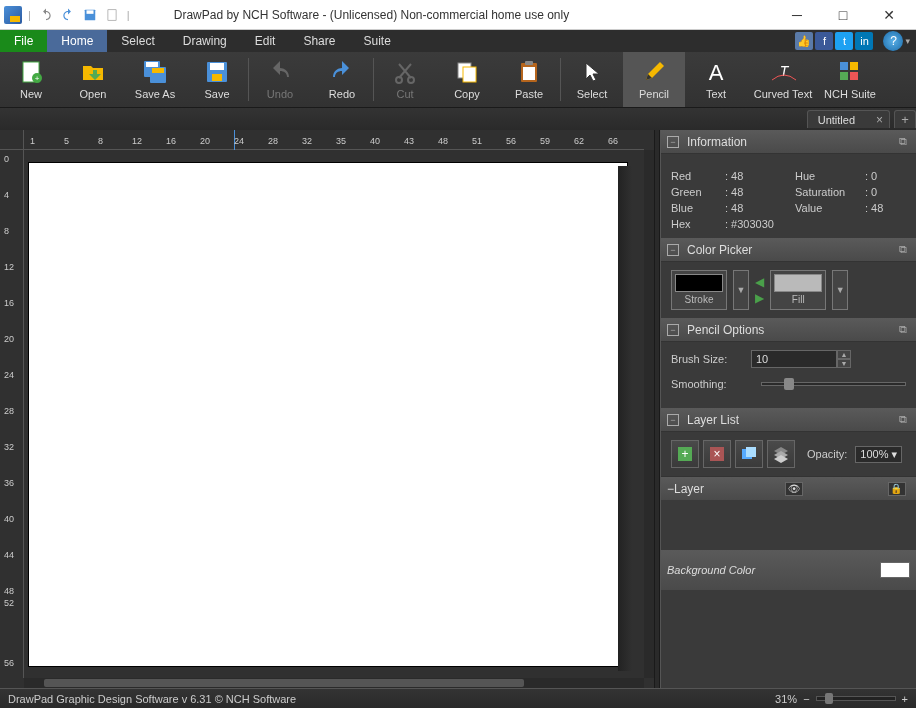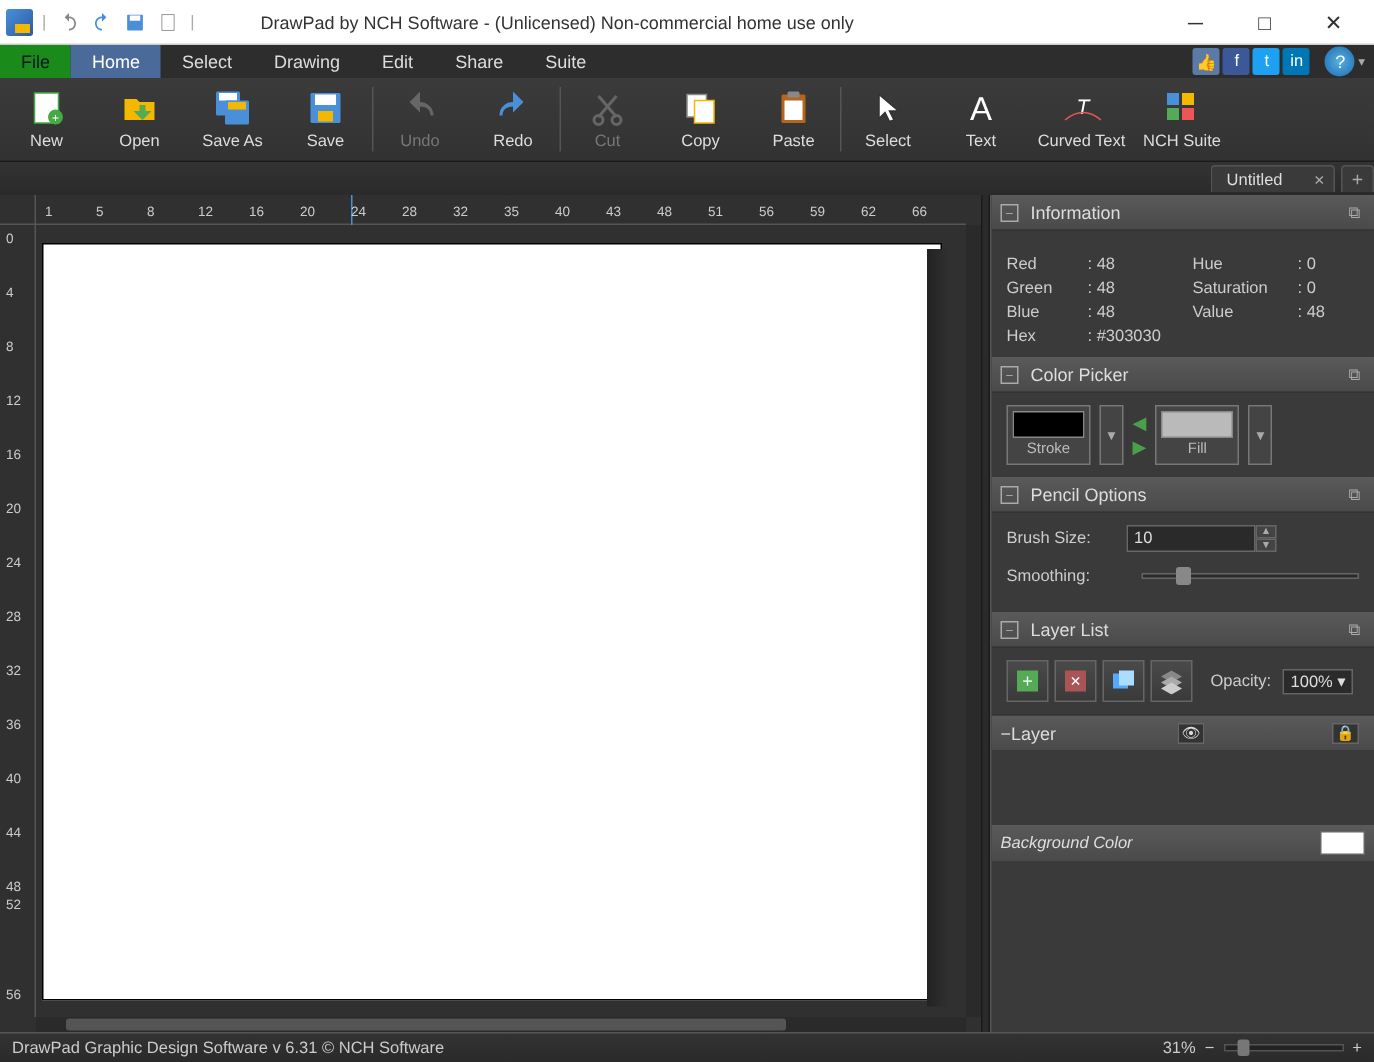--- a/index.html
+++ b/index.html
@@ -12,21 +12,21 @@
 .app-icon::after { content:''; position:absolute; width:10px; height:6px; background:#f5b800; bottom:2px; right:2px; }
 .qat-sep { color: #aaa; margin: 0 2px; font-size: 11px; }
 .qat-icon { width: 18px; height: 18px; display: flex; align-items: center; justify-content: center; cursor: pointer; }
 .title-text { font-size: 12px; color: #333; margin-left: 6px; padding-left: 32px; }
 .titlebar-right { margin-left: auto; display: flex; }
 .win-btn { width: 46px; height: 30px; display: flex; align-items: center; justify-content: center; font-size: 14px; cursor: pointer; color:#333; }
 
 
 .menubar { height: 22px; background: #2d2d2d; display: flex; align-items: stretch; }
 .menu-item { padding: 0 14px; font-size: 12px; color: #ddd; display: flex; align-items: center; cursor: pointer; }
-.menu-item.file { background: #1a8a1a; color: #0f172a; }
+.menu-item.file { background: #1a8a1a; color: #ffffff; }
 .menu-item.active { background: #4a6a9a; color:#fff; }
 .menubar-right { margin-left: auto; display: flex; align-items: center; gap: 2px; padding-right: 6px; }
 .soc-icon { width: 18px; height: 18px; display:flex; align-items:center; justify-content:center; font-size:11px; color:#fff; border-radius:2px; cursor:pointer; }
 .help-icon { width:20px; height:20px; background:radial-gradient(circle,#5ab0e8,#1a6aa8); border-radius:50%; color:#fff; font-size:12px; display:flex; align-items:center; justify-content:center; }
 
 
 .ribbon { height: 56px; background: linear-gradient(#3b3b3b,#323232); display: flex; align-items: stretch; border-bottom: 1px solid #1a1a1a; }
 .ribbon-btn { width: 62px; display: flex; flex-direction: column; align-items: center; justify-content: center; gap: 3px; cursor: pointer; }
 .ribbon-btn .ri { width: 26px; height: 26px; display:flex; align-items:center; justify-content:center; }
 .ribbon-btn .rl { font-size: 11px; color: #ddd; }
@@ -83,21 +83,21 @@
 .slider-thumb { position:absolute; width:10px; height:12px; background:#888; top:-5px; left:22px; border-radius:2px; }
 
 .layer-btns { display:flex; align-items:center; gap:4px; }
 .layer-btn { width:28px; height:28px; background:linear-gradient(#4a4a4a,#3a3a3a); border:1px solid #666; display:flex; align-items:center; justify-content:center; cursor:pointer; }
 .opacity-lbl { margin-left:8px; font-size:11px; color:#ccc; }
 .opacity-val { margin-left:4px; font-size:11px; color:#ddd; background:#2a2a2a; padding:1px 4px; border:1px solid #666; }
 
 .layer-ind { height:24px; background:linear-gradient(#5a5a5a,#4a4a4a); display:flex; align-items:center; padding:0 6px; font-size:12px; color:#ddd; border-top:1px solid #333; }
 .layer-ind .eye { margin-left:auto; width:18px; height:14px; background:#333; border:1px solid #666; margin-right:4px; display:flex; align-items:center; justify-content:center; font-size:10px; }
 .layer-area { height:50px; background:#3a3a3a; }
-.bg-color-row { height:24px; background:linear-gradient(#5a5a5a,#4a4a4a); display:flex; align-items:center; padding:0 6px; font-size:11px; color:#ddd; font-style:italic; }
+.bg-color-row { height:40px; background:linear-gradient(#5a5a5a,#4a4a4a); display:flex; align-items:center; padding:0 6px; font-size:11px; color:#ddd; font-style:italic; }
 .bg-swatch { margin-left:auto; width:30px; height:16px; background:#fff; border:1px solid #666; }
 
 
 .statusbar { height: 20px; background: linear-gradient(#333,#2a2a2a); display: flex; align-items: center; padding: 0 8px; font-size: 11px; color: #ccc; border-top:1px solid #555; }
 .status-right { margin-left: auto; display:flex; align-items:center; gap:6px; }
 .zoom-slider { width:80px; height:5px; background:#222; border:1px solid #555; position:relative; }
 .zoom-thumb { position:absolute; width:8px; height:11px; background:#777; top:-4px; left:8px; border-radius:2px; }
 </style>
 </head>
 <body>
@@ -245,20 +245,29 @@
     <div class="rl">Paste</div>
   </div>
   <div class="ribbon-sep"></div>
   <div class="ribbon-btn">
     <div class="ri">
         <svg width="24" height="24">
           <path fill="#fff" stroke="#333" d="M6 3l0 16 4-4 3 6 3-1-3-6h6z"></path>
         </svg>
       </div>
     <div class="rl">Select</div>
+  </div>
+  <div class="ribbon-btn active">
+    <div class="ri">
+        <svg width="24" height="24">
+          <path fill="#f5b800" d="M4 20l2-6L18 2l4 4L10 18z"></path>
+          <path fill="#333" d="M4 20l2-6 4 4z"></path>
+        </svg>
+      </div>
+    <div class="rl">Pencil</div>
   </div>
   <div class="ribbon-btn">
     <div class="ri">
         <svg width="24" height="24">
           <text x="12" y="20" fill="#fff" font-size="22" font-family="serif" text-anchor="middle">A</text>
         </svg>
       </div>
     <div class="rl">Text</div>
   </div>
   <div class="ribbon-btn" style="width:72px">

